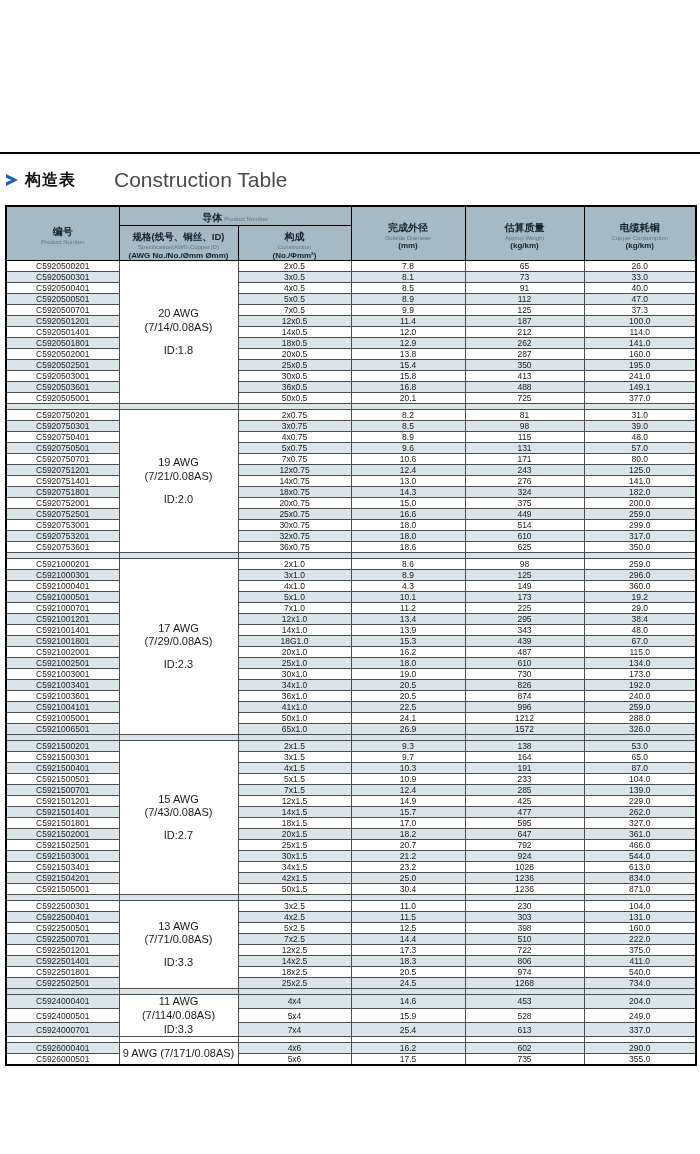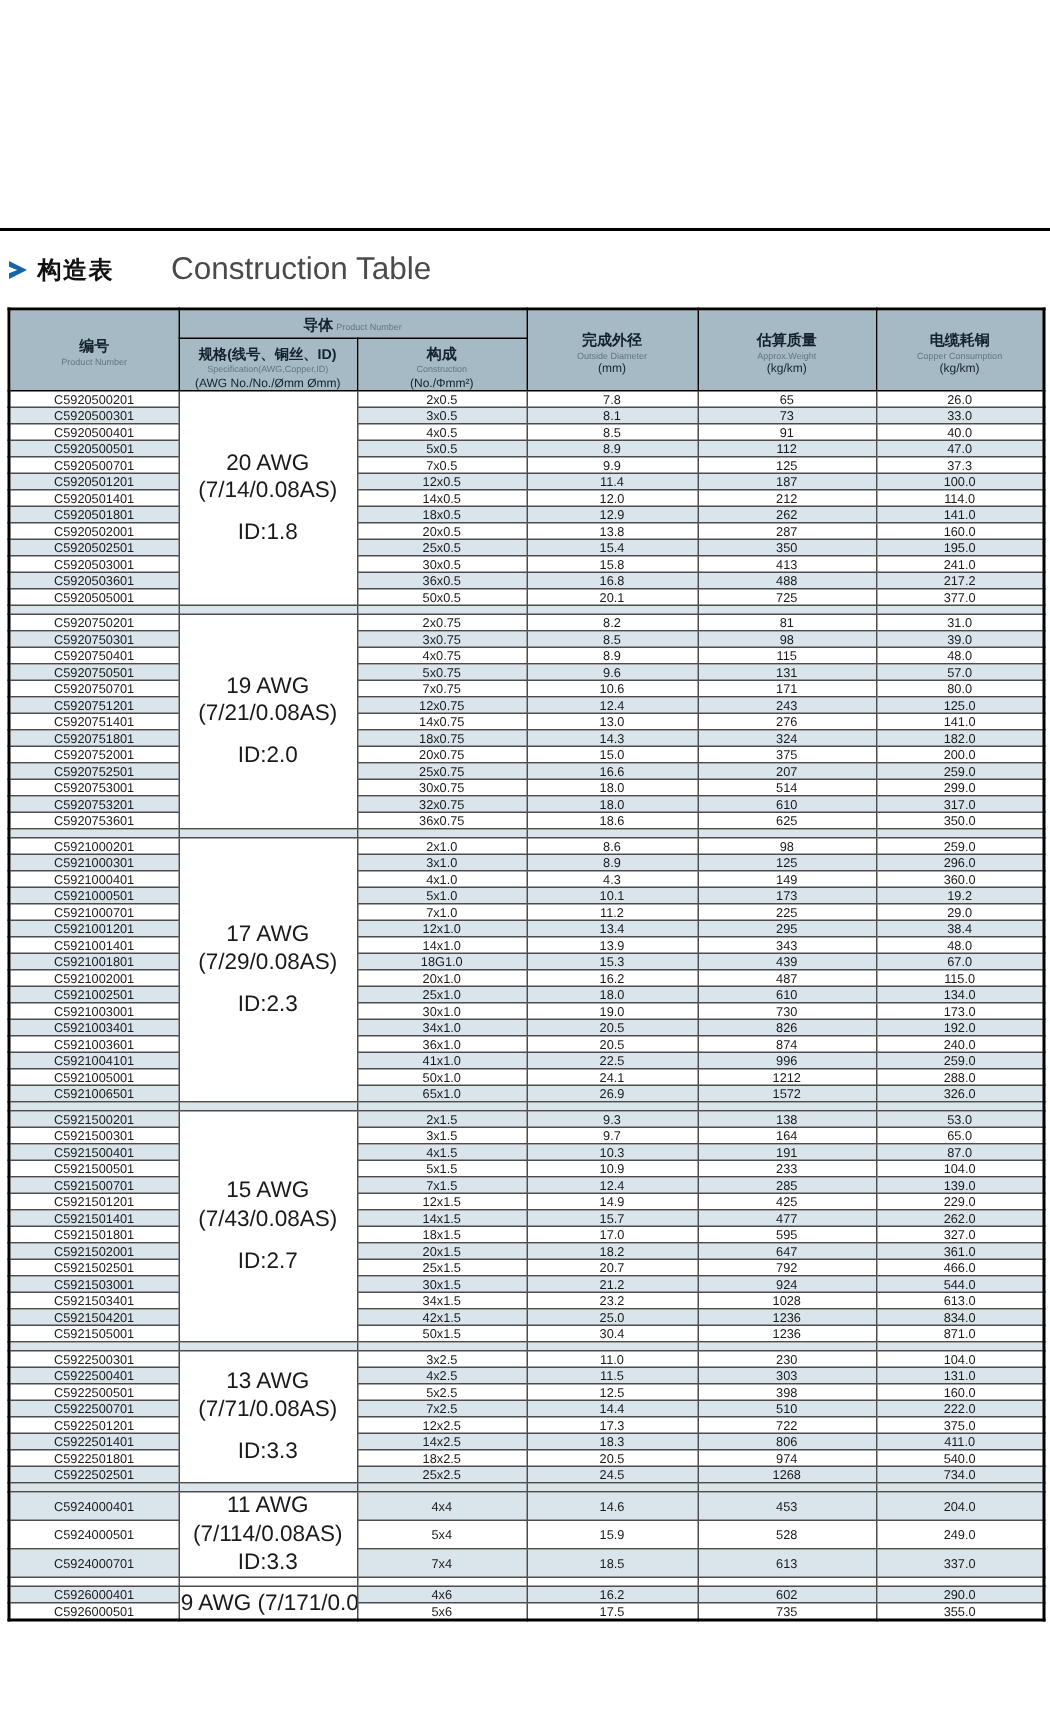--- a/index.html
+++ b/index.html
@@ -11,26 +11,26 @@
   .title-zh{font-size:16px;font-weight:bold;color:#111;letter-spacing:1px;}
   .title-en{font-size:21px;color:#4a4a4a;margin-left:38px;}
   table.ct{position:absolute;left:5px;top:205px;width:690px;border-collapse:collapse;table-layout:fixed;
            border:2px solid #000;}
   .ct th,.ct td{border:1px solid #4c4c4c;text-align:center;vertical-align:middle;padding:0 1px;
                 overflow:hidden;white-space:nowrap;}
   .ct thead th{border-color:#000;background:#a6bac5;}
   .hdr-zh{font-size:10px;font-weight:bold;color:#14222b;line-height:1.15;}
   .hdr-en{font-size:6px;font-weight:normal;color:#5f7682;line-height:1.1;display:block;}
   .hdr-en.inline{display:inline;margin-left:2px;}
-  .hdr-unit{font-size:8px;font-weight:normal;color:#14222b;line-height:1.2;display:block;}
+  .hdr-unit{font-size:8px;font-weight:bold;color:#14222b;line-height:1.2;display:block;}
   tr.hdr-group th{height:17px;}
   tr.hdr-sub th{height:32px;}
   .ct tbody td{height:10px;font-size:8.5px;line-height:1;background:#fff;}
   .ct tbody tr.stripe td{background:#d9e5eb;}
-  .ct tbody td.spec{background:#fff !important;font-size:15px;line-height:1.25;margin-left:10px;}
+  .ct tbody td.spec{background:#fff !important;font-size:11px;line-height:1.25;margin-left:10px;}
   .ct tbody td.spec .gap{height:9px;}
   .ct tbody tr.sep td{height:5px;}
   .ct tbody tr.sep-blue td{background:#d9e5eb !important;}
   .ct tbody tr.sep-white td{background:#fff !important;}
 </style>
 </head>
 <body>
 
 <div class="page">
   <div class="top-rule"></div>
@@ -172,21 +172,21 @@
           <td>30x0.5</td>
           <td>15.8</td>
           <td>413</td>
           <td>241.0</td>
         </tr>
         <tr class="stripe">
           <td>C5920503601</td>
           <td>36x0.5</td>
           <td>16.8</td>
           <td>488</td>
-          <td>217.2</td>
+          <td>149.1</td>
         </tr>
         <tr>
           <td>C5920505001</td>
           <td>50x0.5</td>
           <td>20.1</td>
           <td>725</td>
           <td>377.0</td>
         </tr>
         <tr class="sep sep-blue">
           <td></td>
@@ -262,21 +262,21 @@
           <td>C5920752001</td>
           <td>20x0.75</td>
           <td>15.0</td>
           <td>375</td>
           <td>200.0</td>
         </tr>
         <tr class="stripe">
           <td>C5920752501</td>
           <td>25x0.75</td>
           <td>16.6</td>
-          <td>207</td>
+          <td>449</td>
           <td>259.0</td>
         </tr>
         <tr>
           <td>C5920753001</td>
           <td>30x0.75</td>
           <td>18.0</td>
           <td>514</td>
           <td>299.0</td>
         </tr>
         <tr class="stripe">
@@ -624,21 +624,21 @@
         <tr>
           <td>C5924000501</td>
           <td>5x4</td>
           <td>15.9</td>
           <td>528</td>
           <td>249.0</td>
         </tr>
         <tr class="stripe">
           <td>C5924000701</td>
           <td>7x4</td>
-          <td>18.5</td>
+          <td>25.4</td>
           <td>613</td>
           <td>337.0</td>
         </tr>
         <tr class="sep sep-white">
           <td></td>
           <td></td>
           <td></td>
           <td></td>
           <td></td>
           <td></td>

